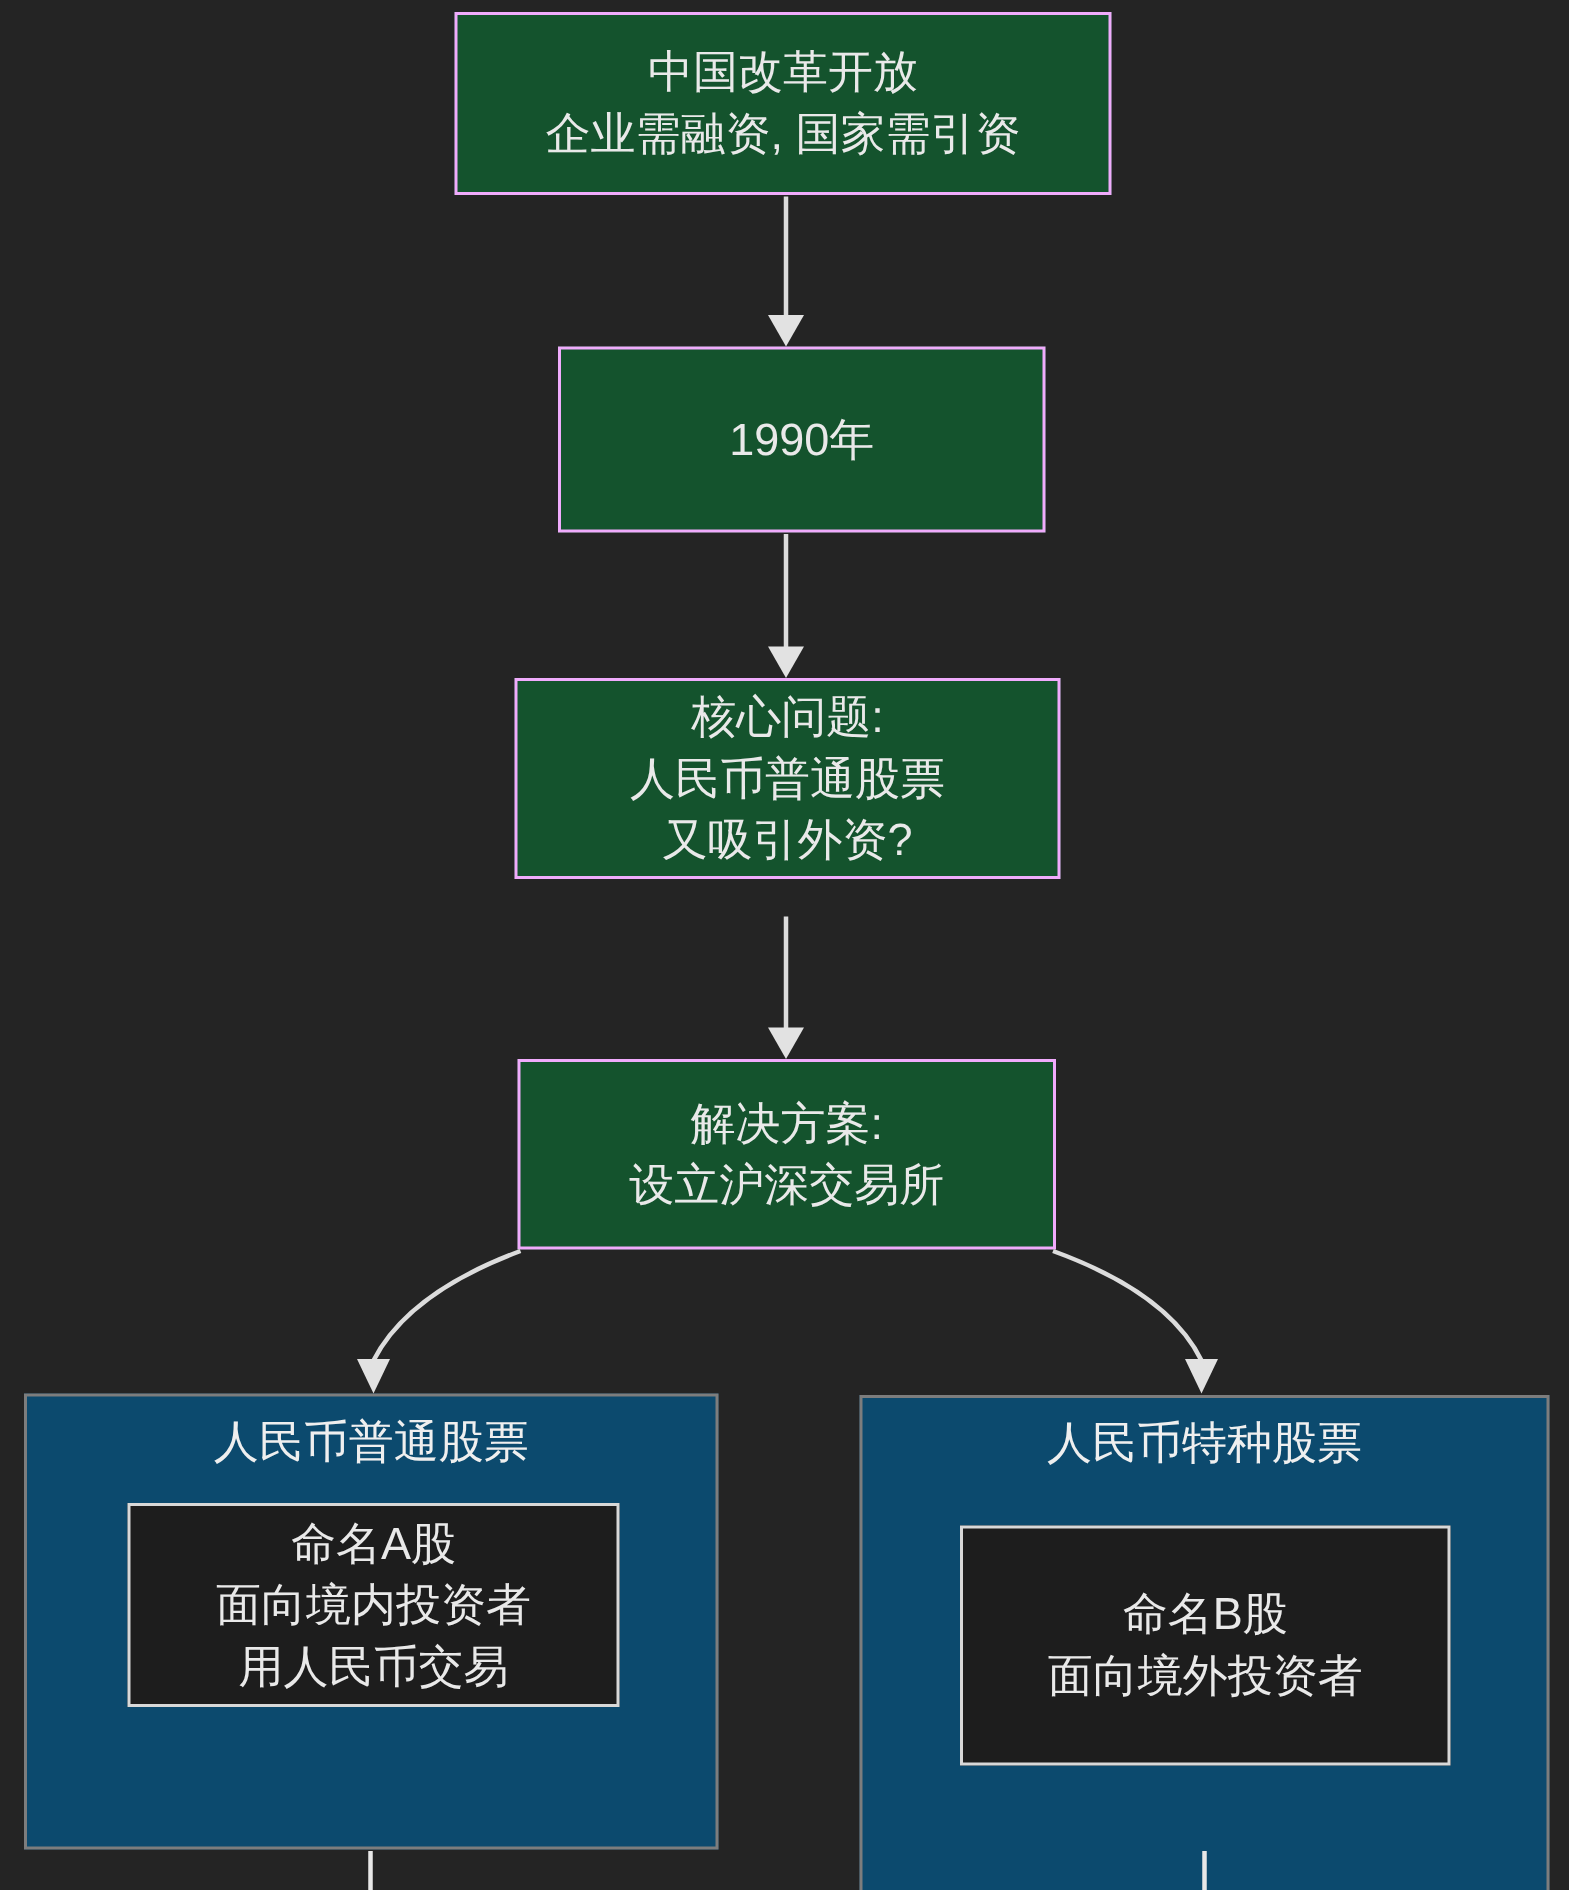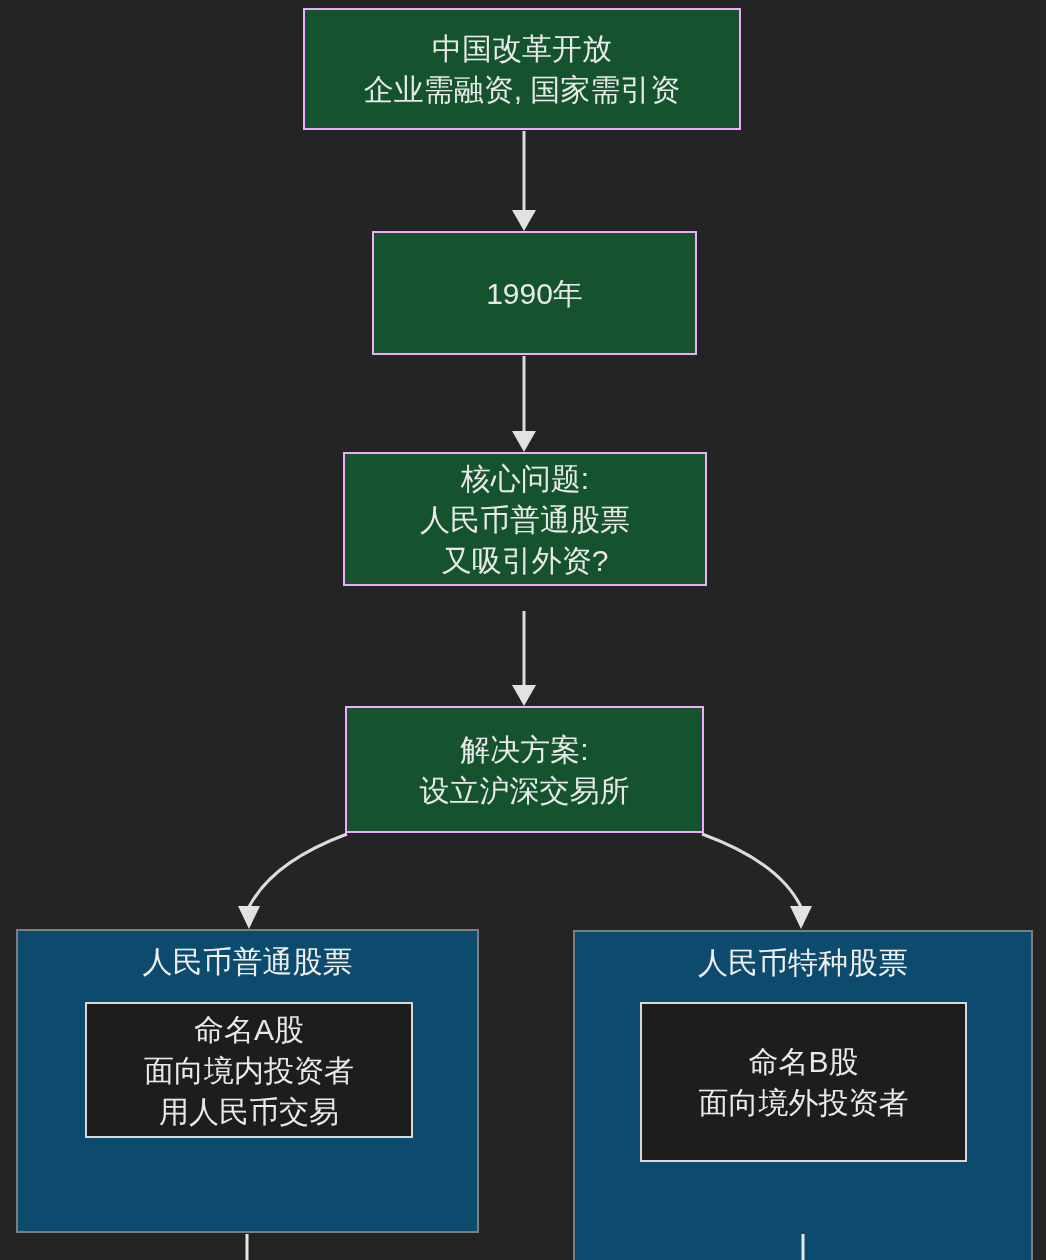--- a/index.html
+++ b/index.html
@@ -63,21 +63,21 @@
     box-sizing: border-box;
     background: #1d1d1d;
     border: 2px solid #d8d8d8;
     display: flex;
     flex-direction: column;
     align-items: center;
     justify-content: center;
     text-align: center;
   }
   .card-a { left: 67px; top: 71px; width: 328px; height: 136px; }
-  .card-b { left: 65px; top: 70px; width: 327px; height: 160px; }
+  .card-b { left: 65px; top: 85px; width: 327px; height: 160px; }
   
   .connectors {
     position: absolute;
     left: 0; top: 0;
     width: 1046px;
     height: 1260px;
     pointer-events: none;
   }
 </style>
 </head>

